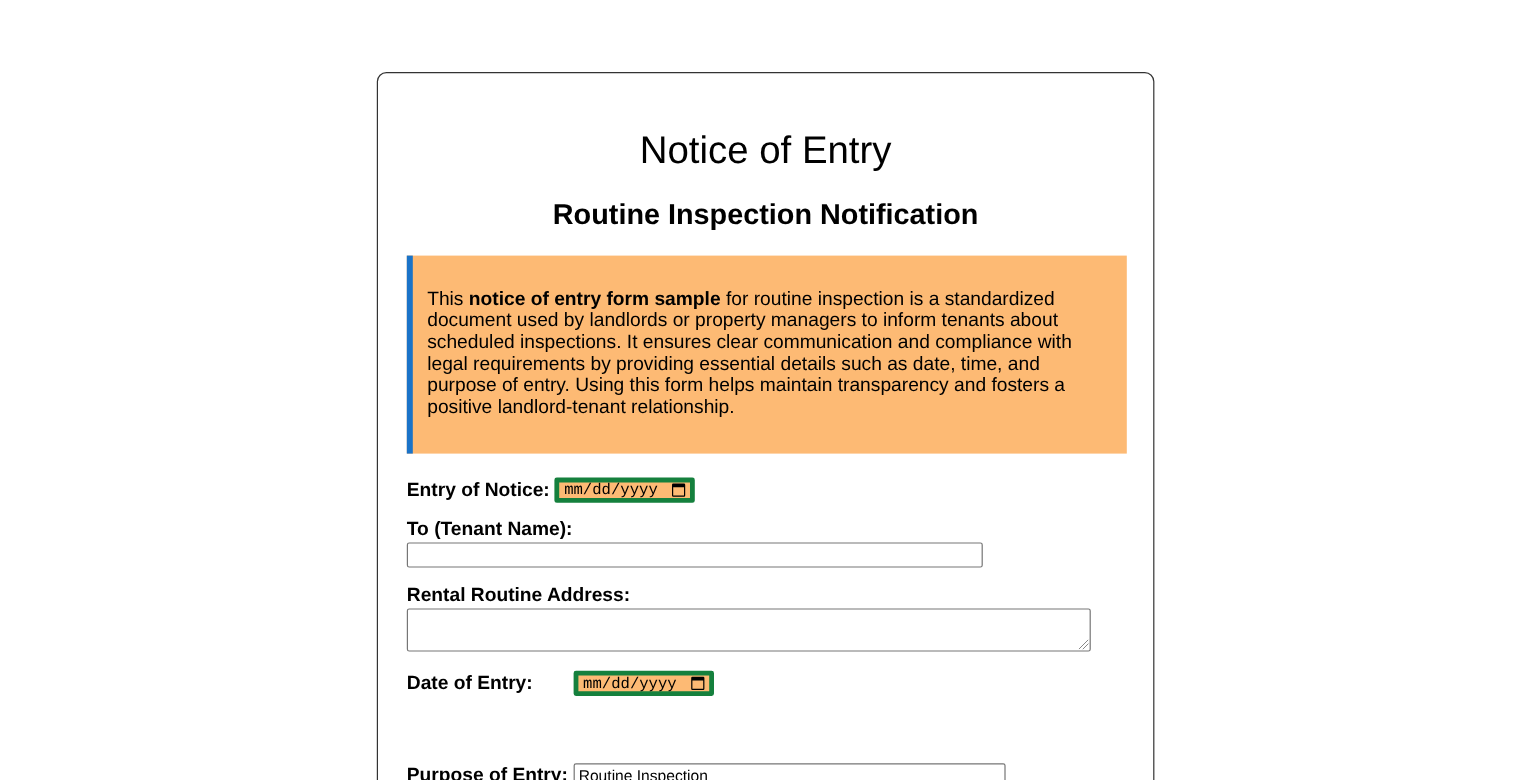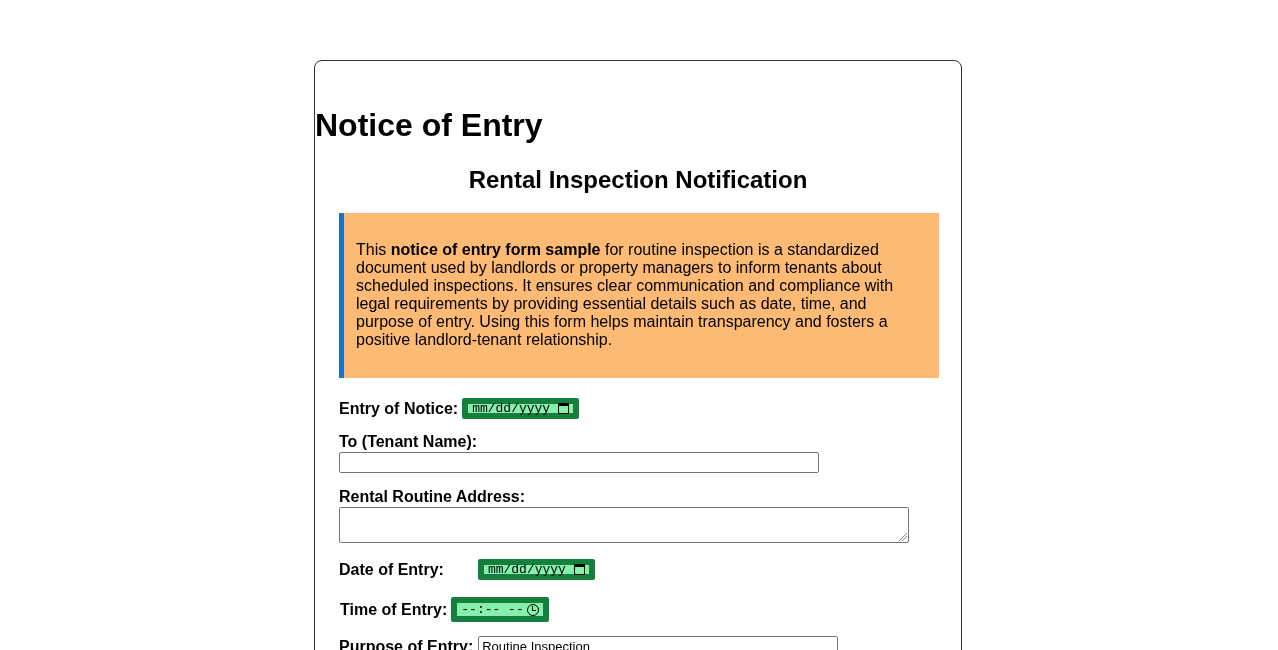--- a/index.html
+++ b/index.html
@@ -8,37 +8,37 @@
     font-family: "Liberation Sans", sans-serif; color: #000;
   }
   .card {
     position: absolute; left: 314px; top: 60px;
     width: 648px; height: 640px;
     border: 1px solid #333; border-radius: 8px;
     box-sizing: border-box; background: #fff;
   }
   .title {
     position: absolute; left: 0; right: 0; top: 46px;
-    text-align: left; font-weight: bold; font-size: 32px; margin: 0;
+    text-align: center; font-weight: normal; font-size: 32px; margin: 0;
   }
   .subtitle {
     position: absolute; left: 0; right: 0; top: 105px;
     text-align: center; font-weight: bold; font-size: 24px; margin: 0;
   }
   .intro {
     position: absolute; left: 24px; top: 152px;
     width: 600px; height: 165px; box-sizing: border-box;
     background: #fdba74; border-left: 5px solid #1a73c8;
     padding: 28px 40px 0 12px;
     font-size: 16px; line-height: 18px;
   }
   .row { position: absolute; left: 24px; display: flex; align-items: center; }
   .label { font-weight: bold; font-size: 16px; white-space: nowrap; }
   .field {
-    border: 6px solid #15803d; border-radius: 2px; background: #86efac;
+    border: 4px solid #15803d; border-radius: 2px; background: #fdba74;
     box-sizing: border-box; height: 21px;
     font-family: "Liberation Mono", monospace; font-size: 13px;
     display: flex; align-items: center; padding: 0 4px; color: #000;
   }
   .date-field { width: 117px; justify-content: space-between; margin-left: 4px; }
   .time-field { width: 98px; justify-content: space-between; margin-left: 4px; }
   .text-input {
     position: absolute; left: 24px;
     border: 1px solid #767676; border-radius: 2px; box-sizing: border-box; background:#fff;
   }
@@ -62,21 +62,21 @@
     width: 360px; height: 21px; margin-left: 5px;
     border: 1px solid #767676; border-radius: 2px; box-sizing: border-box;
     font-family: "Liberation Sans", sans-serif; font-size: 13px; padding: 2px 3px;
   }
 </style>
 </head>
 <body>
 
 <div class="card">
   <h1 class="title">Notice of Entry</h1>
-  <h2 class="subtitle">Rental Inspection Notification</h2>
+  <h2 class="subtitle">Routine Inspection Notification</h2>
 
   <div class="intro">
     <span>This </span><b>notice of entry form sample</b><span> for routine inspection is a standardized document used by landlords or property managers to inform tenants about scheduled inspections. It ensures clear communication and compliance with legal requirements by providing essential details such as date, time, and purpose of entry. Using this form helps maintain transparency and fosters a positive landlord-tenant relationship.</span>
   </div>
 
   <div class="row" style="top:337px;">
     <span class="label">Entry of Notice:</span>
     <div class="field date-field">
       <span>mm/dd/yyyy</span>
       <span class="cal-icon"></span>
@@ -96,25 +96,18 @@
   </div>
 
   <div class="row" style="top:498px;gap:30px;">
     <span class="label">Date of Entry:</span>
     <div class="field date-field">
       <span>mm/dd/yyyy</span>
       <span class="cal-icon"></span>
     </div>
   </div>
 
-  <div class="row" style="top:536px; left:25px;">
-    <span class="label">Time of Entry:</span>
-    <div class="field time-field" style="height:25px;">
-      <span>--:-- --</span>
-      <span class="clock-icon"></span>
-    </div>
-  </div>
 
   <div class="row" style="top:575px;">
     <span class="label">Purpose of Entry:</span>
     <input class="purpose-input" type="text" value="Routine Inspection" style="">
   </div>
 </div>
 
 </body></html>

